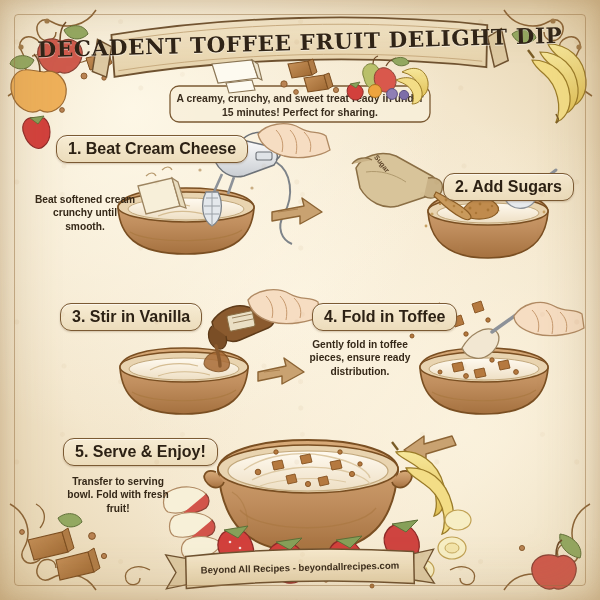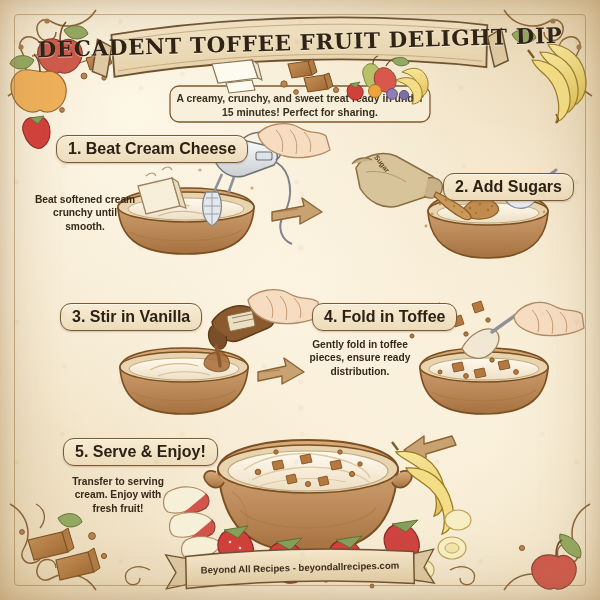--- a/index.html
+++ b/index.html
@@ -469,21 +469,21 @@
 
     <g fill="#b5793f" stroke="#84511f" stroke-width=".8">
       <circle cx="268" cy="576" r="2.4"></circle>
         <circle cx="326" cy="580" r="2.2"></circle>
         <circle cx="206" cy="566" r="2.2"></circle>
       <circle cx="372" cy="586" r="2"></circle>
     </g>
   </svg>
 
   <div class="step-badge" style="left:48px;top:438px;margin-left:15px;">5. Serve &amp; Enjoy!</div>
-  <div class="step-text" style="left:62px;top:475px;width:112px;">Transfer to serving cream. Enjoy with fresh fruit!</div>
+  <div class="step-text" style="left:62px;top:475px;width:112px;">Transfer to serving bowl. Fold with fresh fruit!</div>
 
   <svg class="layer" viewBox="0 0 600 600">
     <g transform="rotate(-1.2 300 570)">
       <path d="M186 556 L166 552 L176 570 L166 586 L188 582 Z" fill="#ddc9a2" stroke="#6f5230" stroke-width="1.3"></path>
       <path d="M414 556 L434 552 L424 570 L434 586 L412 582 Z" fill="#ddc9a2" stroke="#6f5230" stroke-width="1.3"></path>
       <path d="M186 554 C 260 548, 340 548, 414 554 L 414 586 C 340 580, 260 580, 186 586 Z" fill="url(#ribbonG)" stroke="#6f5230" stroke-width="1.5"></path>
     </g>
 
     <g stroke="#8a6336" fill="none" stroke-width="1.3">
       <path d="M150 570 C 136 562, 122 570, 126 580 C 129 587, 140 586, 140 578"></path>

